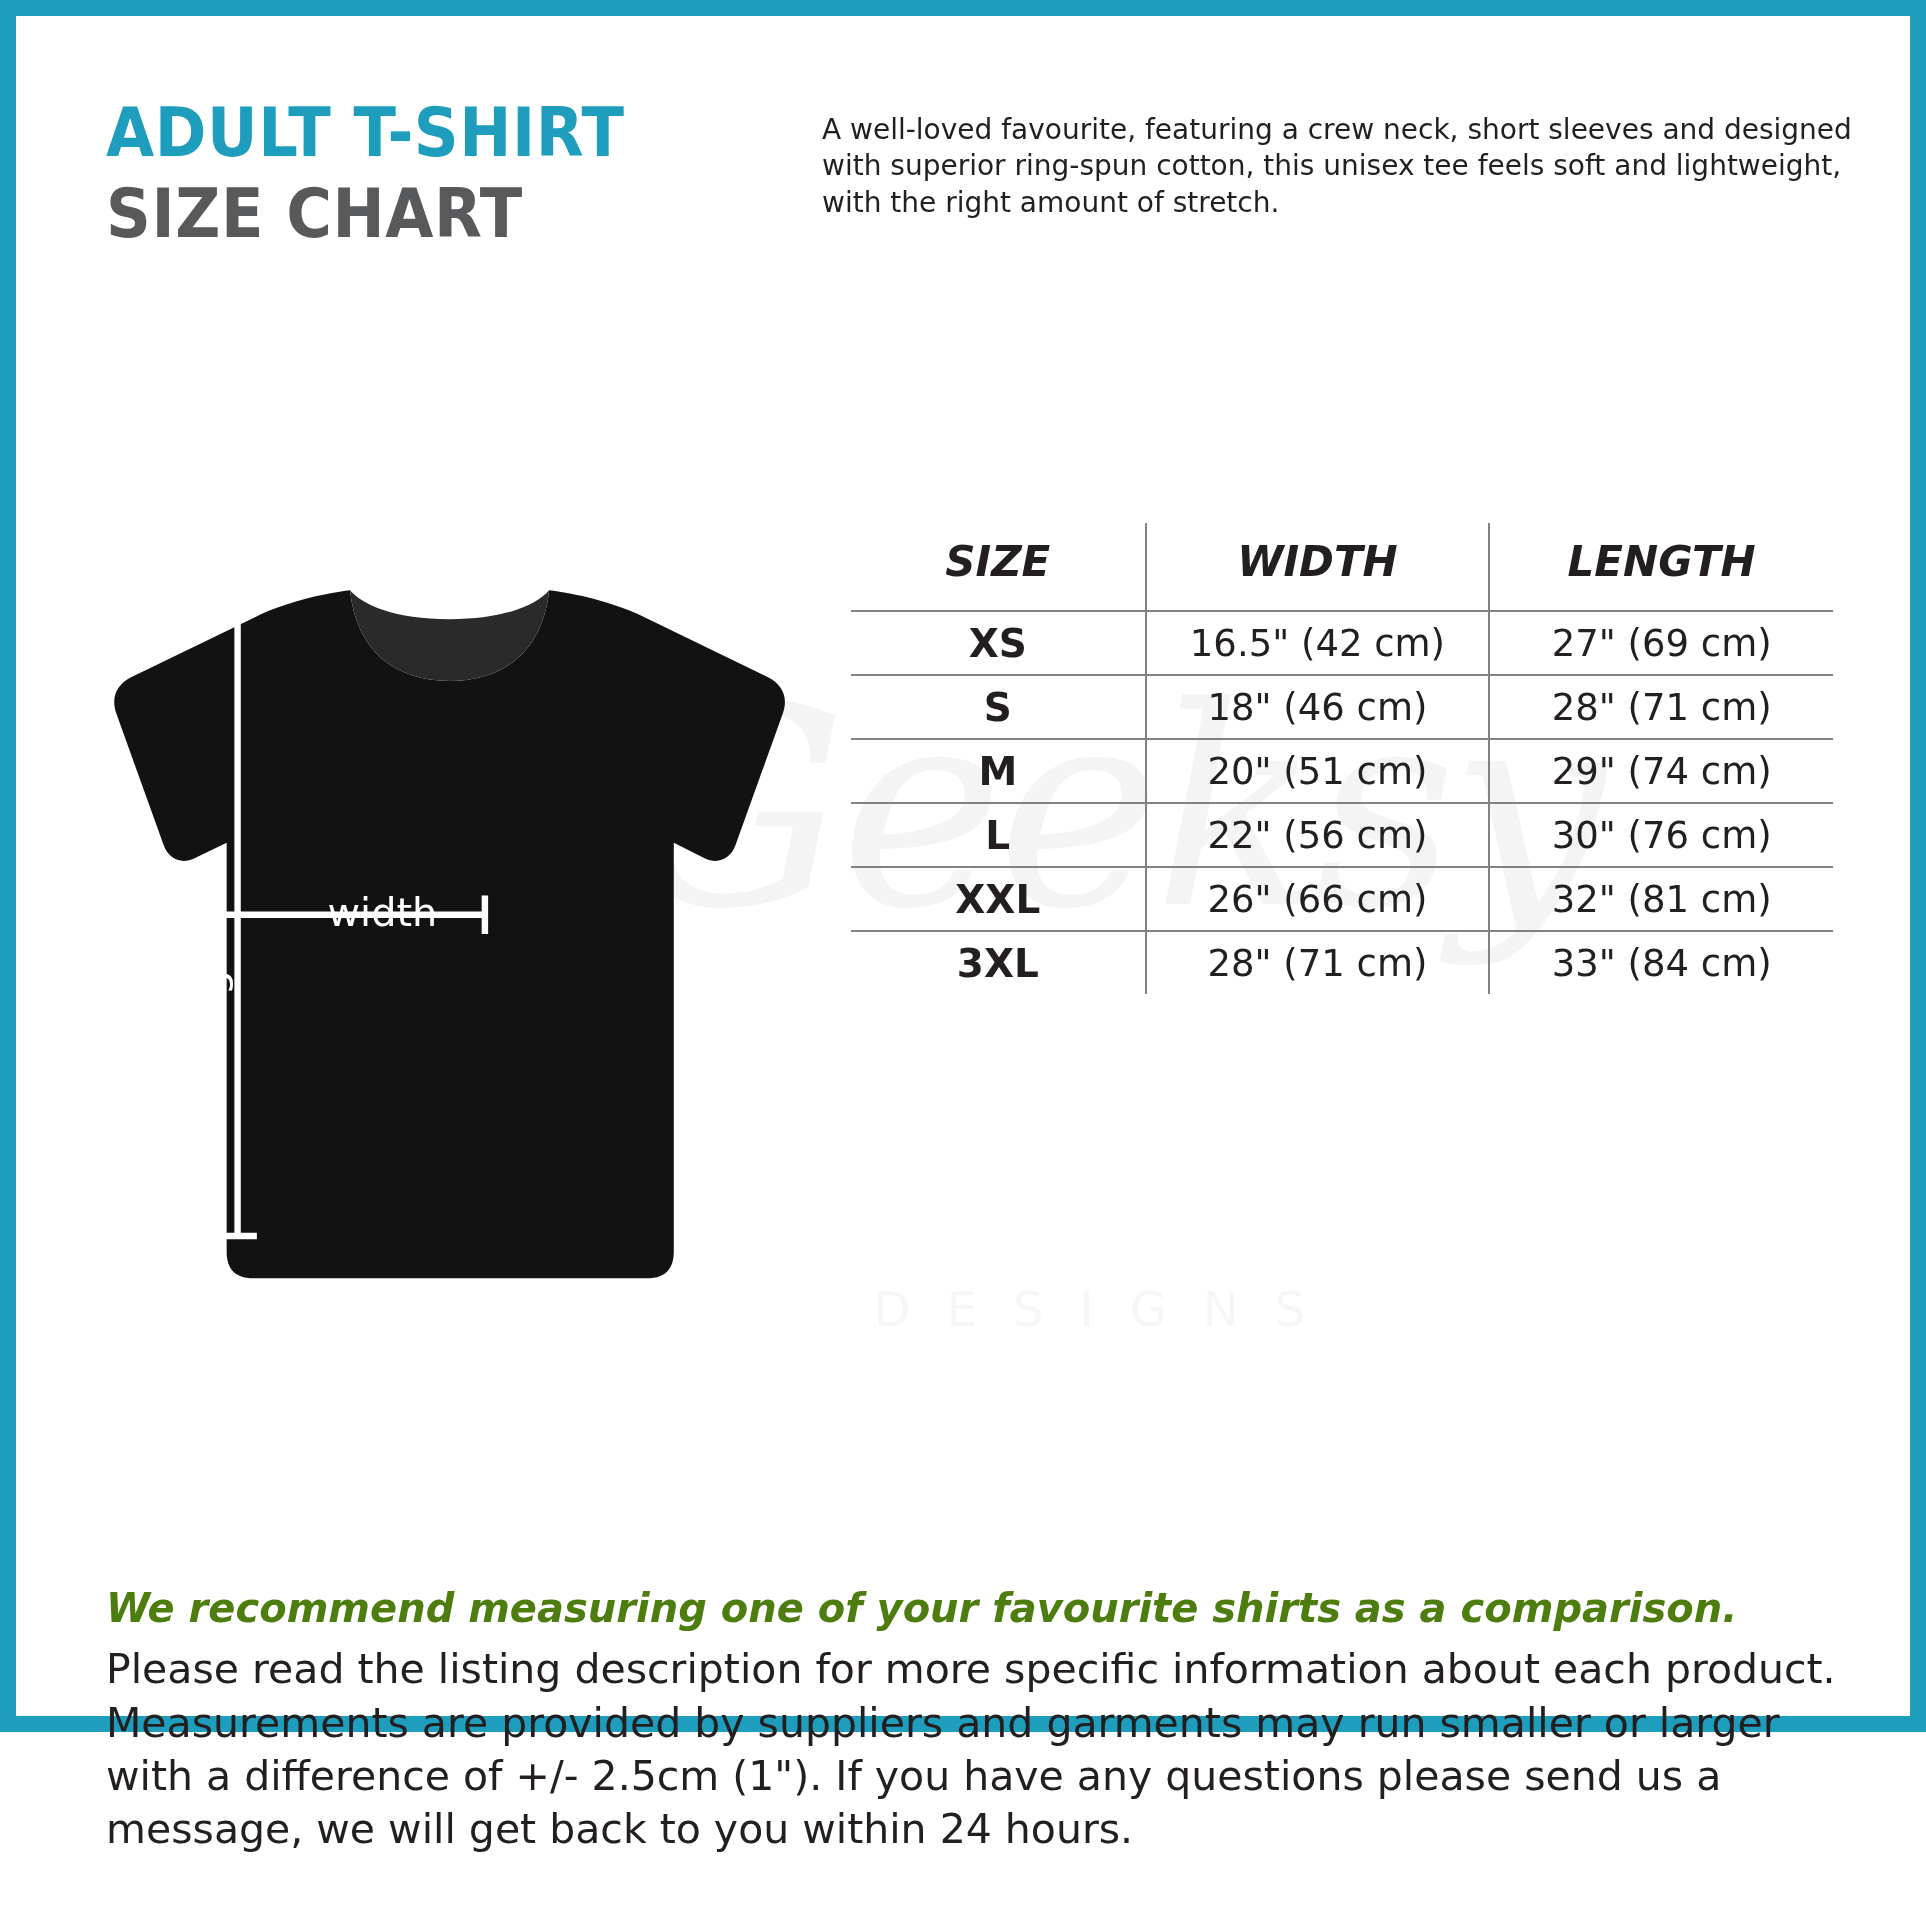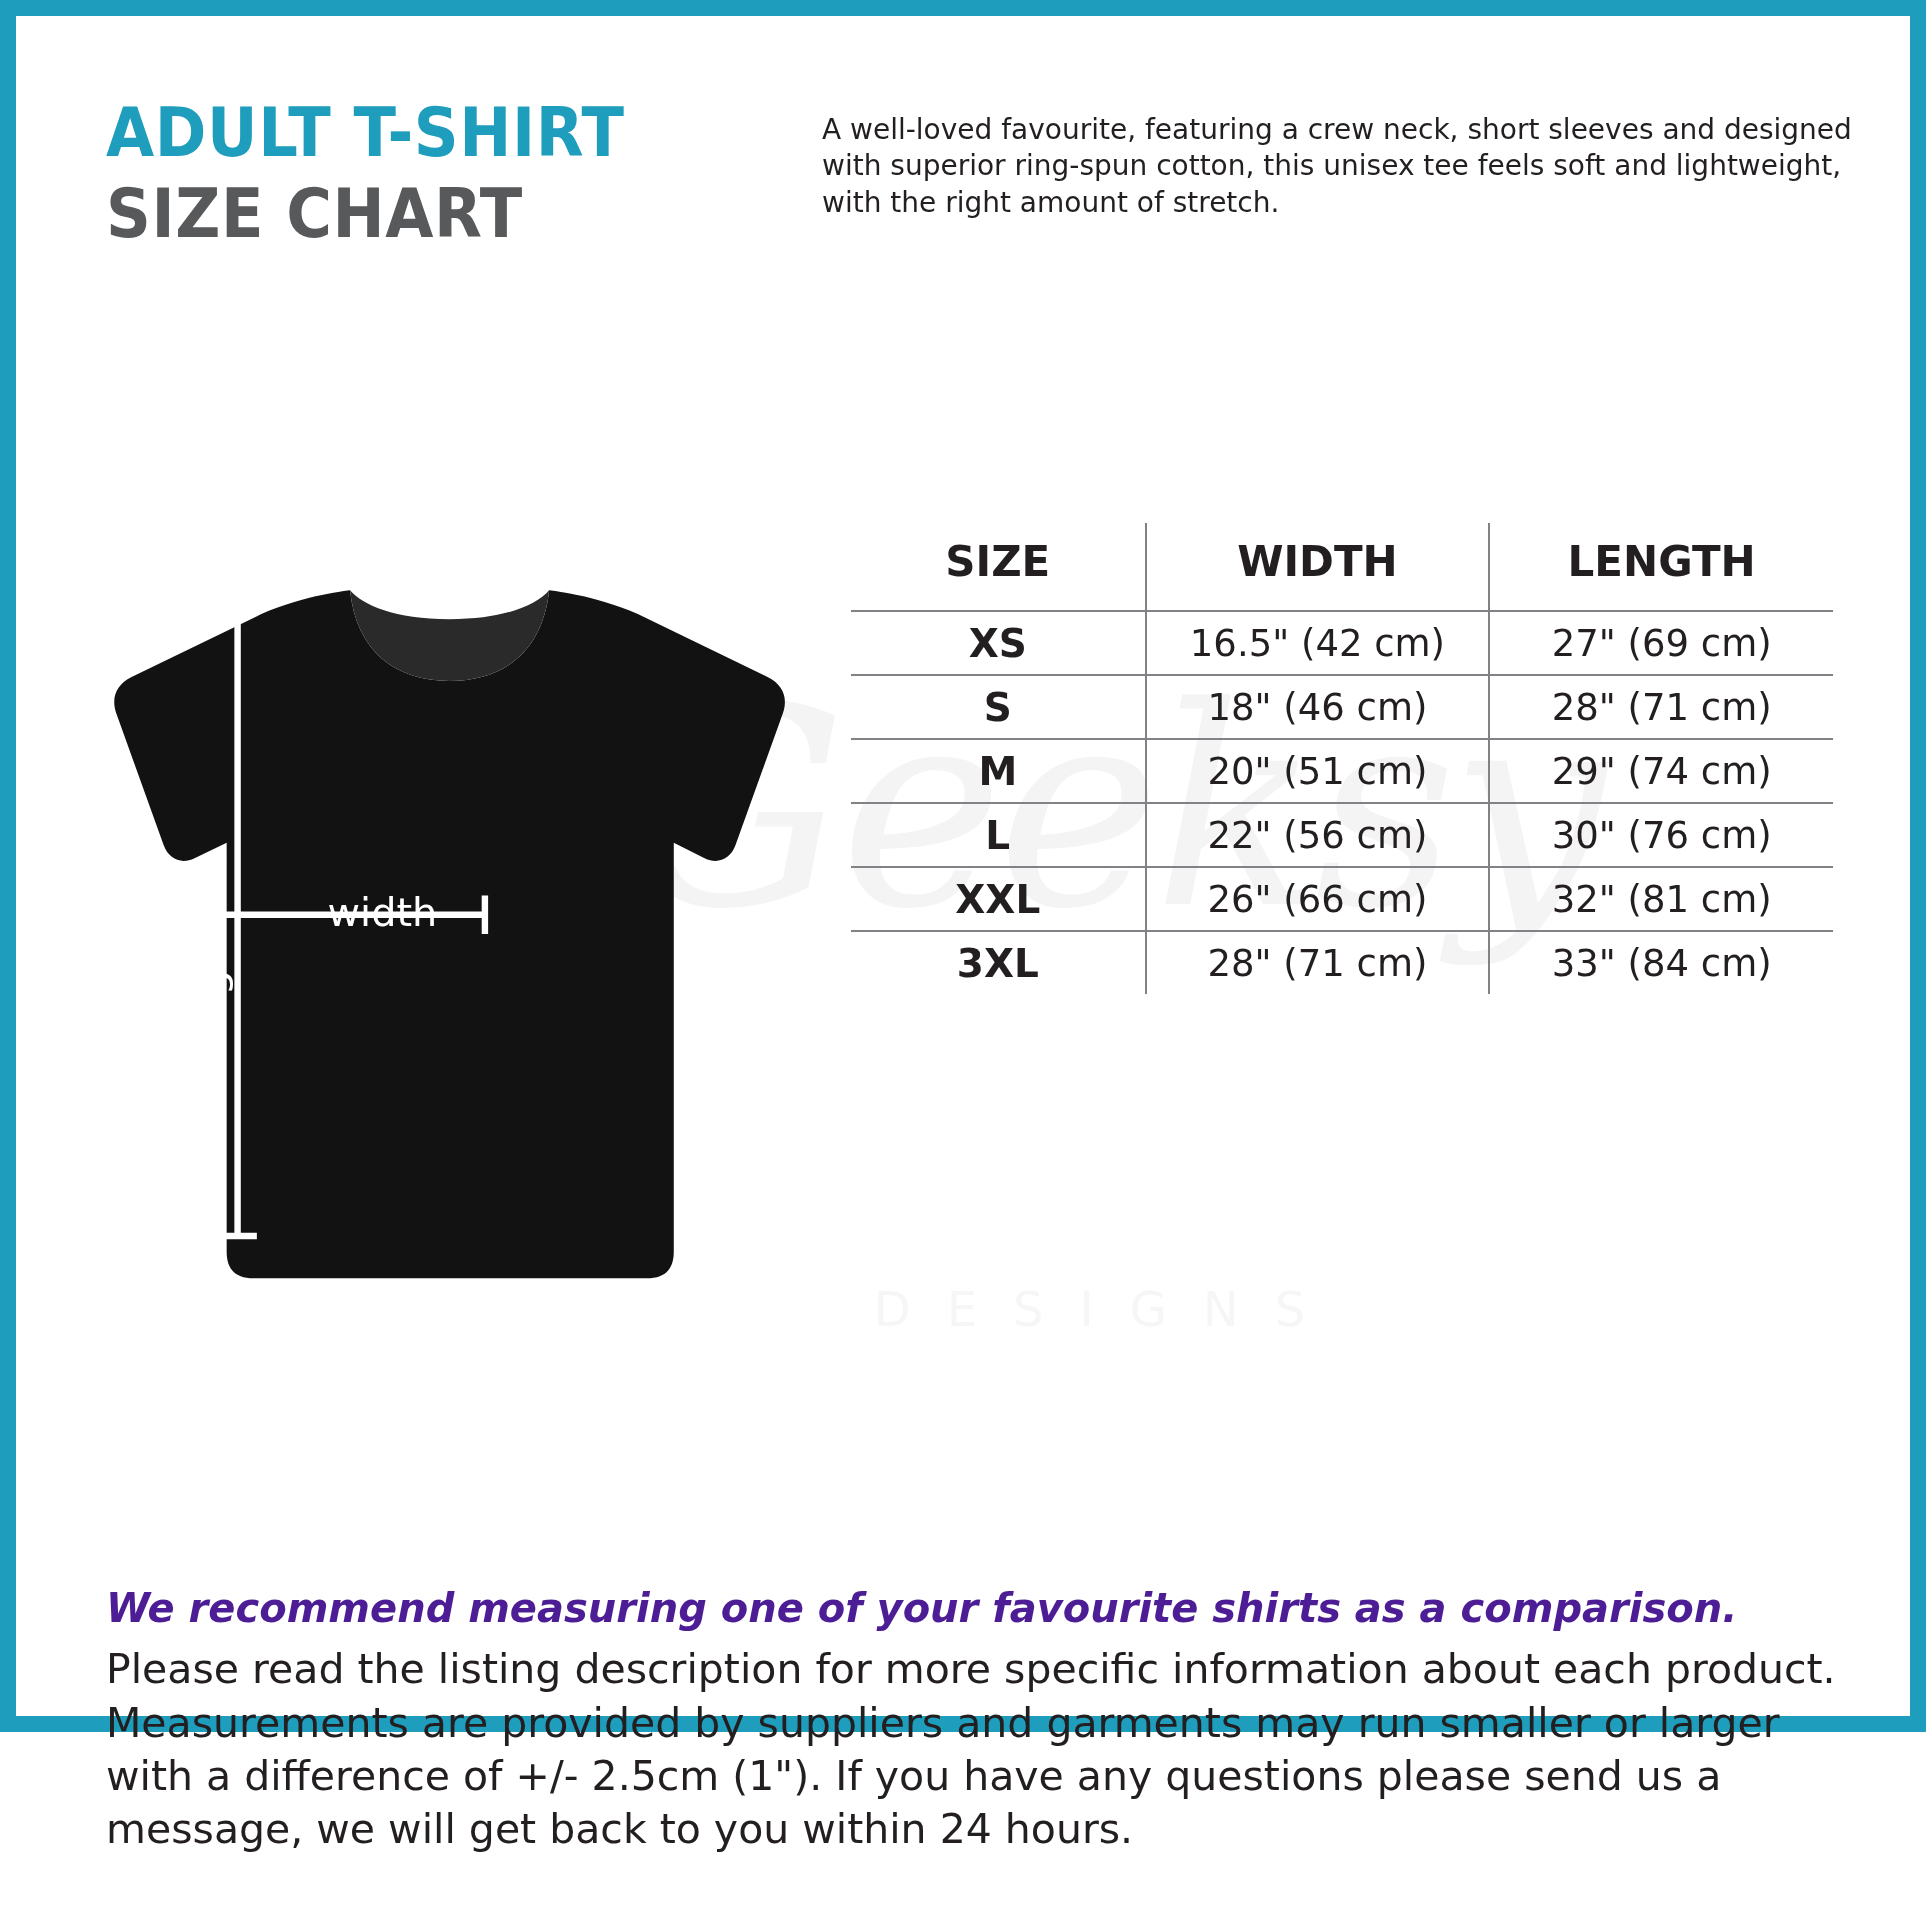--- a/index.html
+++ b/index.html
@@ -157,36 +157,36 @@
   table.size-table tbody td.size-cell {
     font-weight: bold;
     font-size: 39px;
   }
   table.size-table col.c1 { width: 30%; }
   table.size-table col.c2 { width: 35%; }
   table.size-table col.c3 { width: 35%; }
   
   table.size-table th.v1, table.size-table td.v1 { border-left: 2.6px solid #808285; }
   table.size-table th.v2, table.size-table td.v2 { border-left: 2.6px solid #808285; }
-  .thead-row th { border-bottom: none; }
+  .thead-row th { border-bottom: none; font-style: italic; }
 
   
   .footer {
     position: absolute;
     left: 90px;
     top: 1567px;
     width: 1740px;
     z-index: 1;
   }
   .footer-highlight {
     font-family: "DejaVu Sans", sans-serif;
     font-style: italic;
     font-weight: bold;
     font-size: 40px;
-    color: #4c1d95;
+    color: #4d7c0f;
     line-height: 1.25;
     margin-bottom: 10.3px;
   }
   .footer-body {
     font-family: "DejaVu Sans", sans-serif;
     font-size: 41px;
     line-height: 1.30;
     color: #231F20;
   }
 </style>

